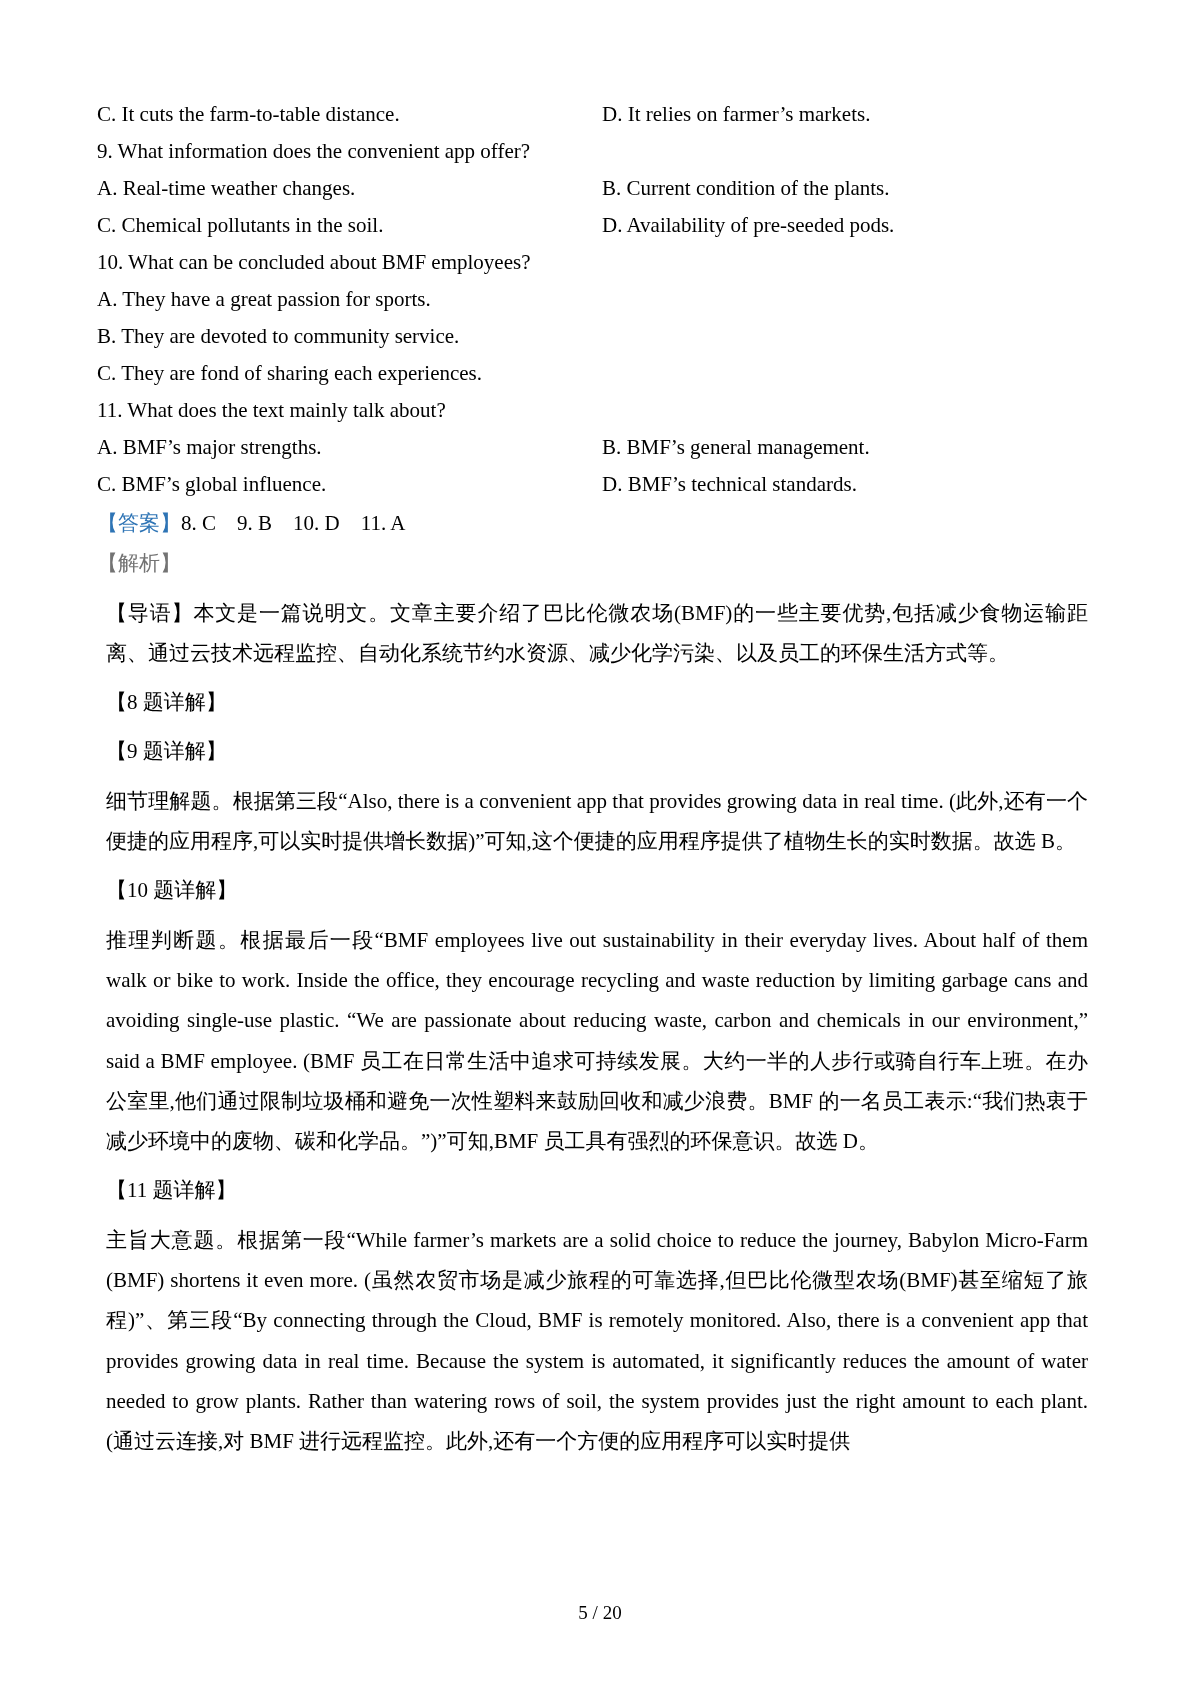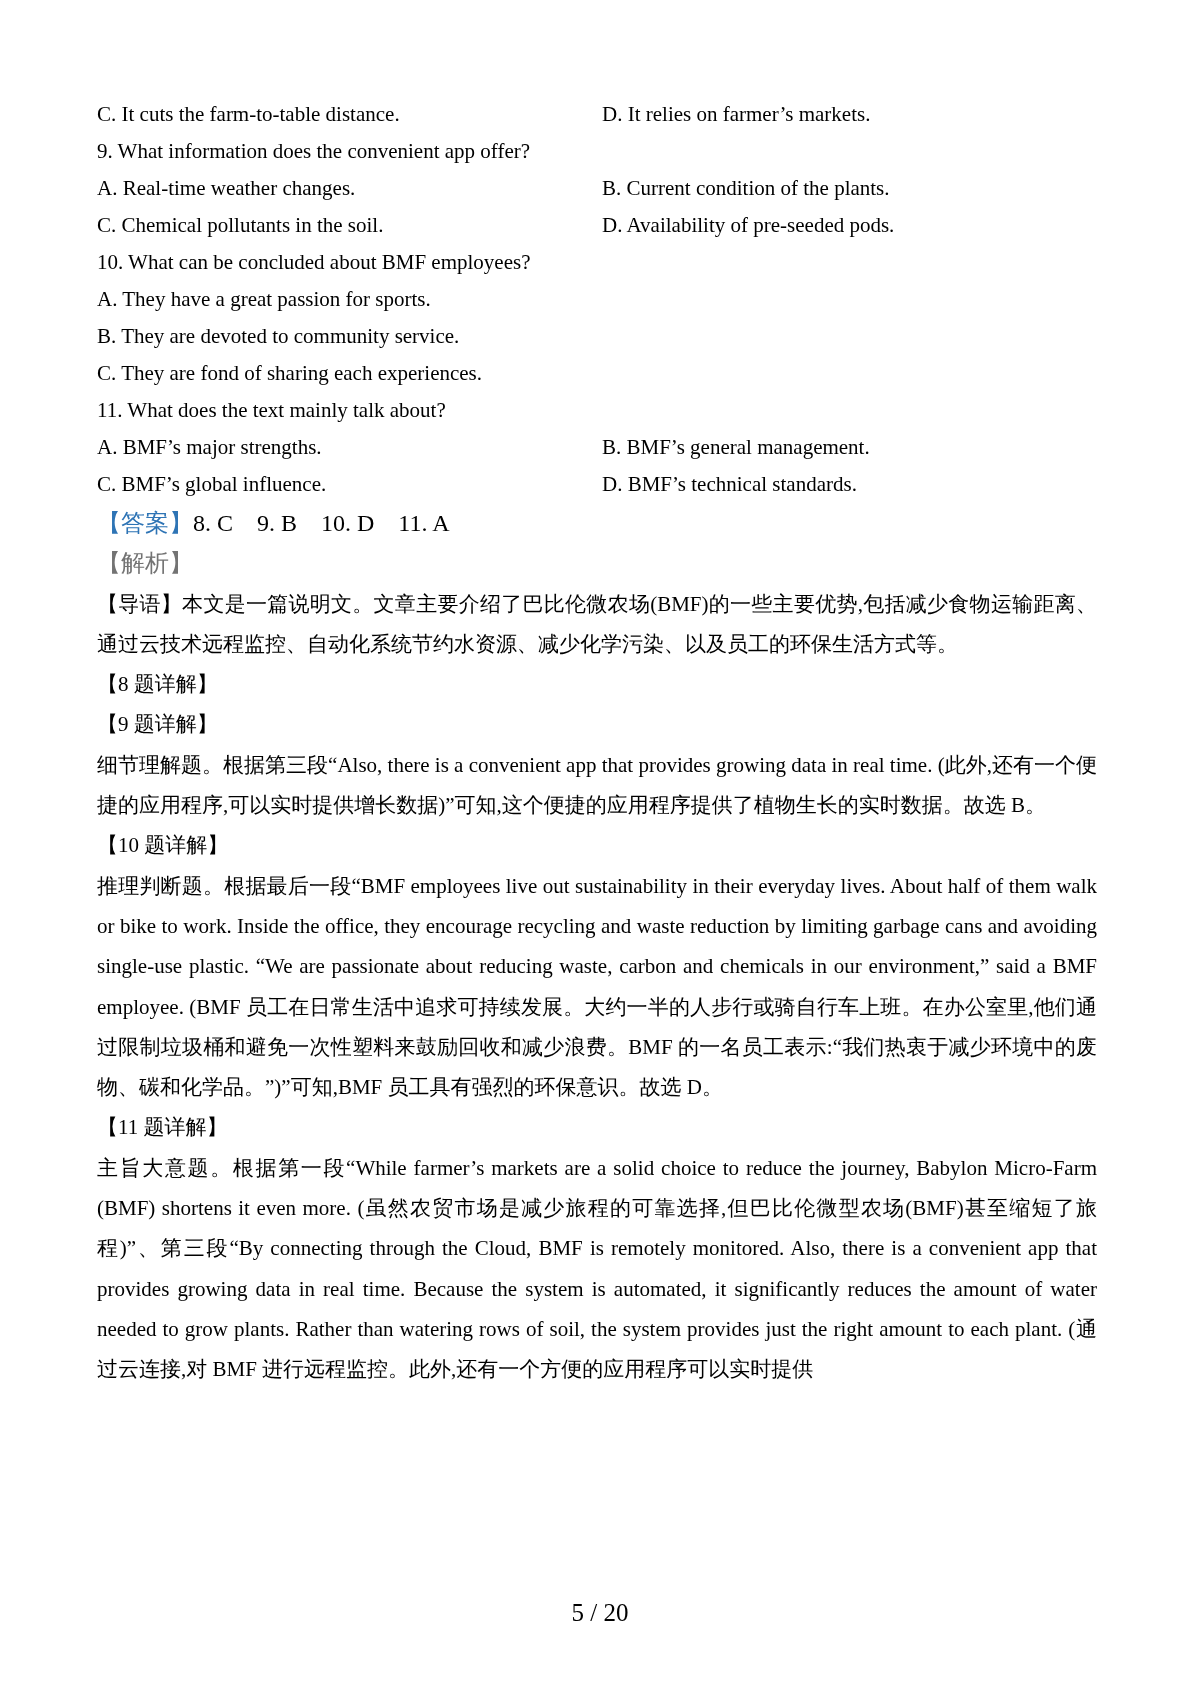--- a/index.html
+++ b/index.html
@@ -21,38 +21,38 @@
   .qline {
     display:flex;
     font-size:21px;
     line-height:37px;
     white-space:pre-wrap;
   }
   .qcell-left { flex:0 0 505px; }
   .qcell-right { flex:1 1 auto; }
   
   .ansline {
-    font-size:24px;
+    font-size:21px;
     line-height:40.3px;
     white-space:pre-wrap;
   }
   .blue { color:#2e74b5; }
   
   .para {
     font-size:21px;
     line-height:40.3px;
-    margin:0;
+    margin:9px;
   }
   .body-para { text-align:justify; }
   .footer {
     position:absolute;
     top:1602px; left:0;
     width:100%;
     text-align:center;
-    font-size:25px;
+    font-size:19px;
     line-height:22px;
   }
 </style>
 </head>
 <body>
 
 <div class="page">
   <div class="content">
 
     <div>

